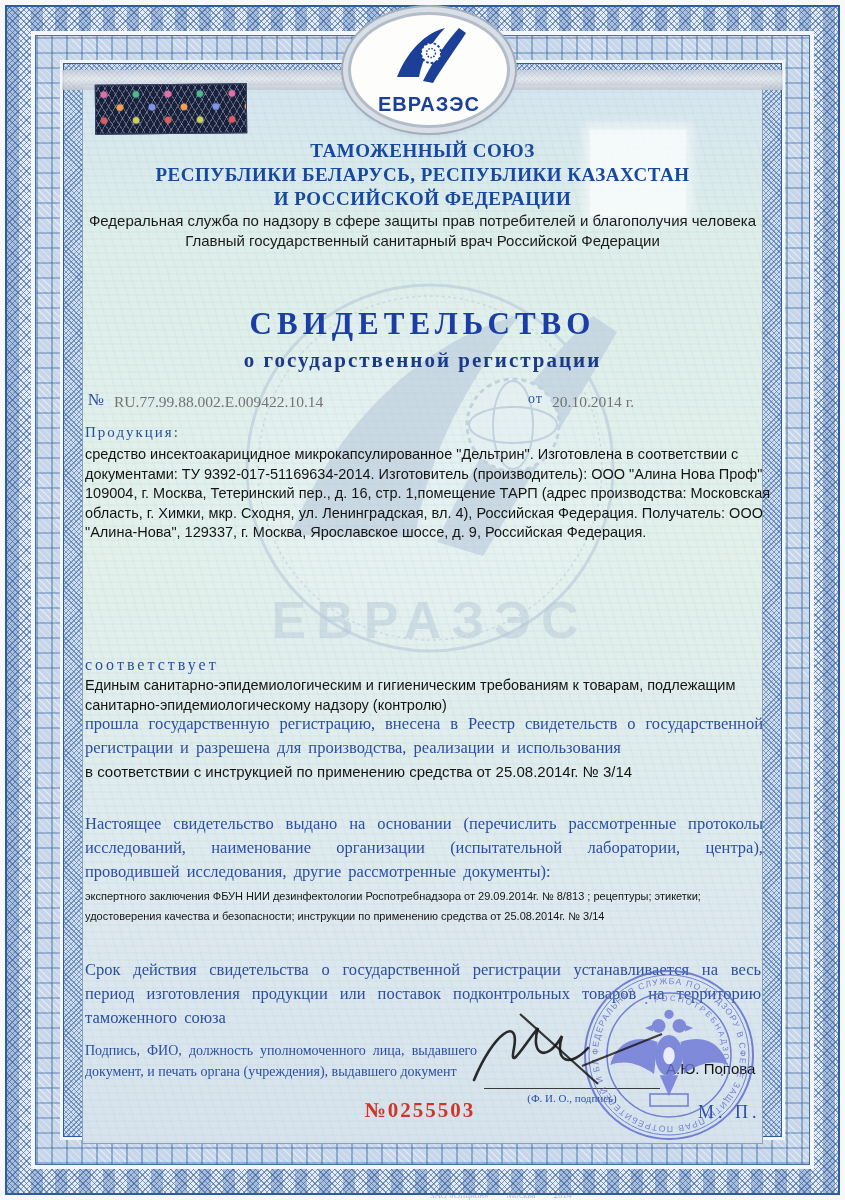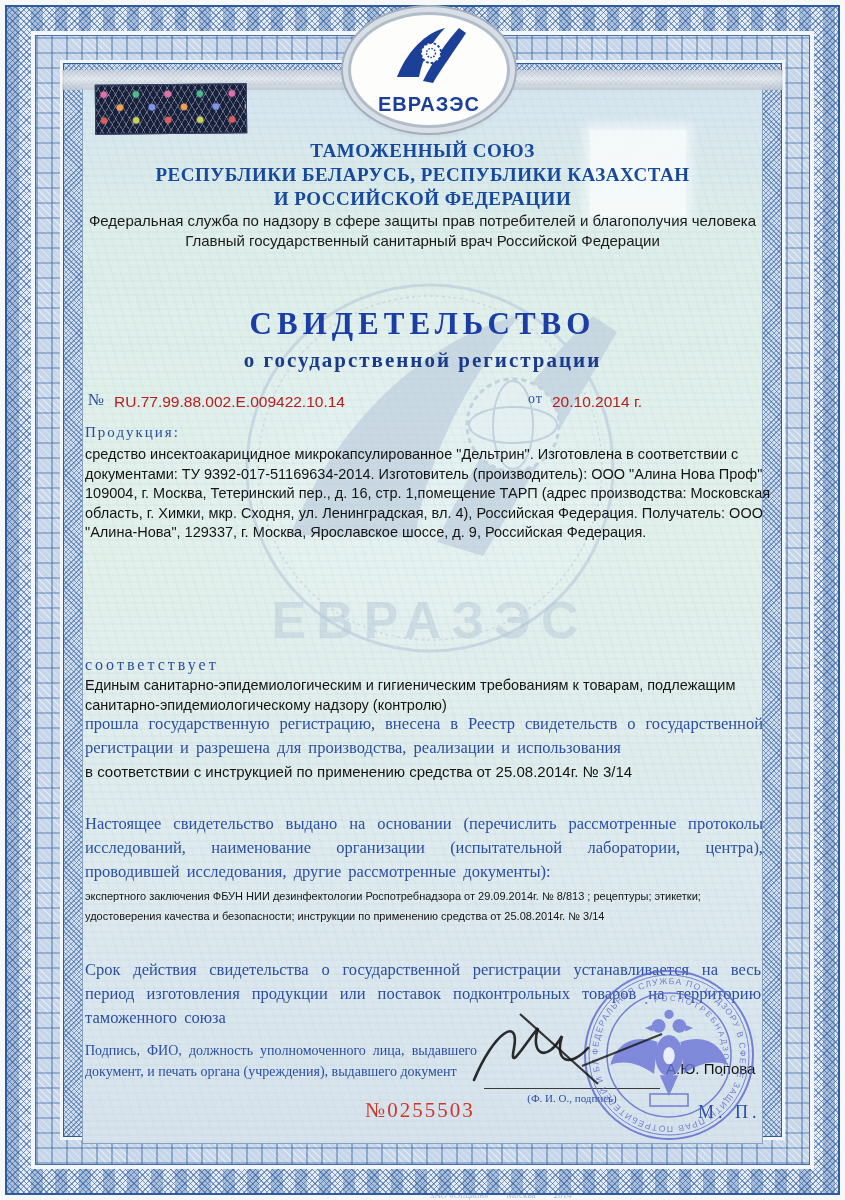--- a/index.html
+++ b/index.html
@@ -55,25 +55,25 @@
       background:rgba(255,255,255,.72);box-shadow:0 0 10px 6px rgba(255,255,255,.55);}
   
   .abs{position:absolute;z-index:5;}
   .center{left:82px;right:82px;text-align:center;}
   .union{font-weight:bold;color:#17499c;font-size:19px;letter-spacing:.5px;}
   .sansline{font-family:"Liberation Sans",sans-serif;color:#1b1b1b;font-size:15px;}
   .tiny-note{color:#3d5fa8;font-size:9px;letter-spacing:.2px;white-space:nowrap;}
   .cert-title{font-weight:bold;color:#1a3ea6;font-size:31px;letter-spacing:5px;}
   .cert-sub{font-weight:bold;color:#1a3a8c;font-size:21px;letter-spacing:2px;}
   .blue-serif{color:#2b4fa0;}
-  .num-val{font-family:Liberation Sans, sans-serif;color:#b91c1c;font-size:15.5px;}
+  .num-val{font-family:Liberation Serif, serif;color:#737373;font-size:15.5px;}
   .body-sans{font-family:"Liberation Sans",sans-serif;color:#141414;font-size:14.5px;line-height:19.5px;}
   .para-serif{color:#2b4fa0;font-size:16.5px;line-height:24px;text-align:justify;text-align-last:left;word-spacing:3px;}
   .sig-caption{color:#2b4fa0;font-size:14px;line-height:21px;text-align:justify;text-align-last:left;}
-  .serial{color:#cf3528;font-size:21px;font-weight:normal;letter-spacing:2px;text-align:center;}
+  .serial{color:#cf3528;font-size:21px;font-weight:bold;letter-spacing:2px;text-align:center;}
   .sig-line{border-top:1.5px solid #3a3a3a;}
   .sig-note{color:#2b4ea2;font-size:11px;text-align:center;}
   .signer{font-family:"Liberation Sans",sans-serif;color:#111;font-size:15px;}
   .seal-mark{color:#2b4ea2;font-size:18px;letter-spacing:4px;}
   .footer-imprint{color:#6b7fa0;font-size:9px;opacity:.55;white-space:pre;z-index:2;}
   .wm{position:absolute;left:225px;top:280px;z-index:2;opacity:.55;}
   .stamp{position:absolute;left:580px;top:966px;z-index:6;}
   .autograph{position:absolute;left:462px;top:1008px;z-index:7;}
 </style>
 </head>

